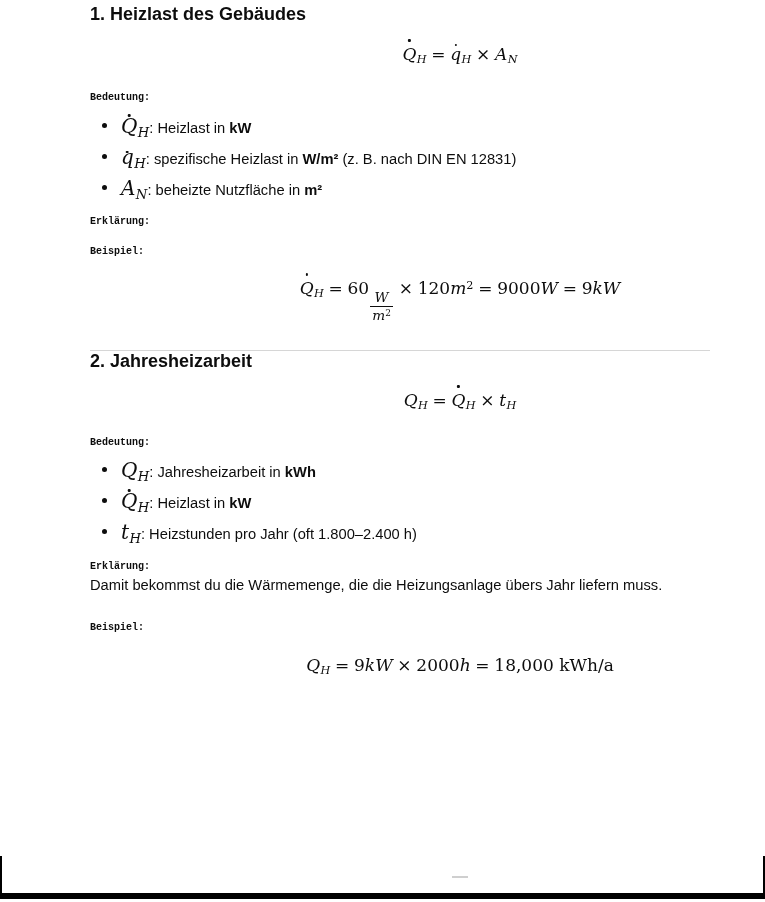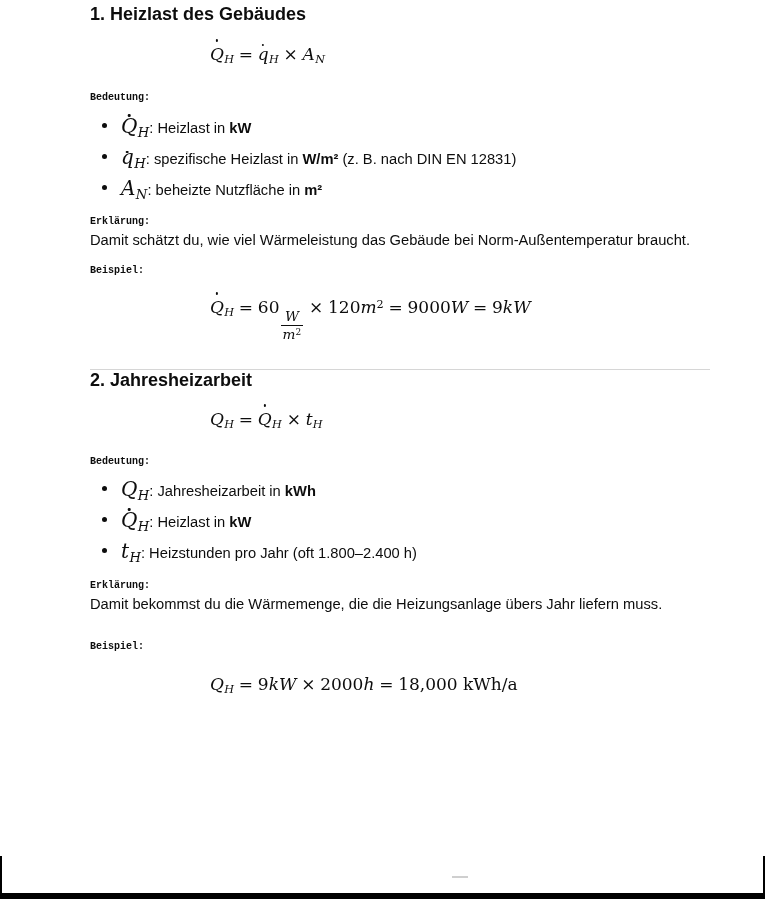--- a/index.html
+++ b/index.html
@@ -17,21 +17,21 @@
   ul{margin:0;padding:0 0 0 31px;list-style:none;}
   li{position:relative;font-size:14.7px;line-height:20px;margin:0 0 9px 0;}
   li:last-child{margin-bottom:0;}
   li::before{content:"";position:absolute;left:-19px;top:7px;width:5px;height:5px;
     border-radius:50%;background:#0d0d0d;}
 
   .b{font-weight:700;}
 
   
   .math-display{
-    text-align:left;padding-left:120px;
+    text-align:center;padding-left:120px;
     font-size:17px;line-height:26px;
     font-family:"DejaVu Serif",serif;
   }
   .imath{font-family:"DejaVu Serif",serif;font-size:20px;}
   .mv{font-style:italic;}
   .mn,.mo,.mt{font-style:normal;}
   .mo{padding:0 0.28em;}
   .mt{white-space:pre;}
   .msub{font-size:0.66em;font-style:italic;vertical-align:-0.27em;line-height:0;margin-left:0.03em;}
   .msup{font-size:0.66em;font-style:normal;vertical-align:0.45em;line-height:0;}
@@ -81,21 +81,20 @@
   <div class="math-display f1"><span class="mv dotw">Q</span><span class="msub">H</span><span class="mo">=</span><span class="mv dotw low">q</span><span class="msub">H</span><span class="mo">×</span><span class="mv">A</span><span class="msub">N</span></div>
 
   <p class="label lb1">Bedeutung:</p>
   <ul class="ul1">
     <li><span class="imath"><span class="mv dotw">Q</span><span class="msub">H</span></span><span>: Heizlast in </span><span class="b">kW</span></li>
     <li><span class="imath"><span class="mv dotw low">q</span><span class="msub">H</span></span><span>: spezifische Heizlast in </span><span class="b">W/m²</span><span> (z. B. nach DIN EN 12831)</span></li>
     <li><span class="imath"><span class="mv">A</span><span class="msub">N</span></span><span>: beheizte Nutzfläche in </span><span class="b">m²</span></li>
   </ul>
 
   <p class="label lb2">Erklärung:</p>
-  <p class="body p1">Damit schätzt du, wie viel Wärmeleistung das Gebäude bei Norm-Außentemperatur braucht.</p>
   <ul class="ul2">
   </ul>
 
   <p class="label lb3">Beispiel:</p>
   <div class="math-display f2"><span class="mv dotw">Q</span><span class="msub">H</span><span class="mo">=</span><span class="mn">60</span><span class="frac">
         <span class="fnum"><span class="mv">W</span></span>
         <span class="fden"><span class="mv">m</span><span class="msup">2</span></span>
       </span><span class="mo">×</span><span class="mn">120</span><span class="mv">m</span><span class="msup">2</span><span class="mo">=</span><span class="mn">9000</span><span class="mv">W</span><span class="mo">=</span><span class="mn">9</span><span class="mv">kW</span></div>
 
   <div class="divider"></div>

